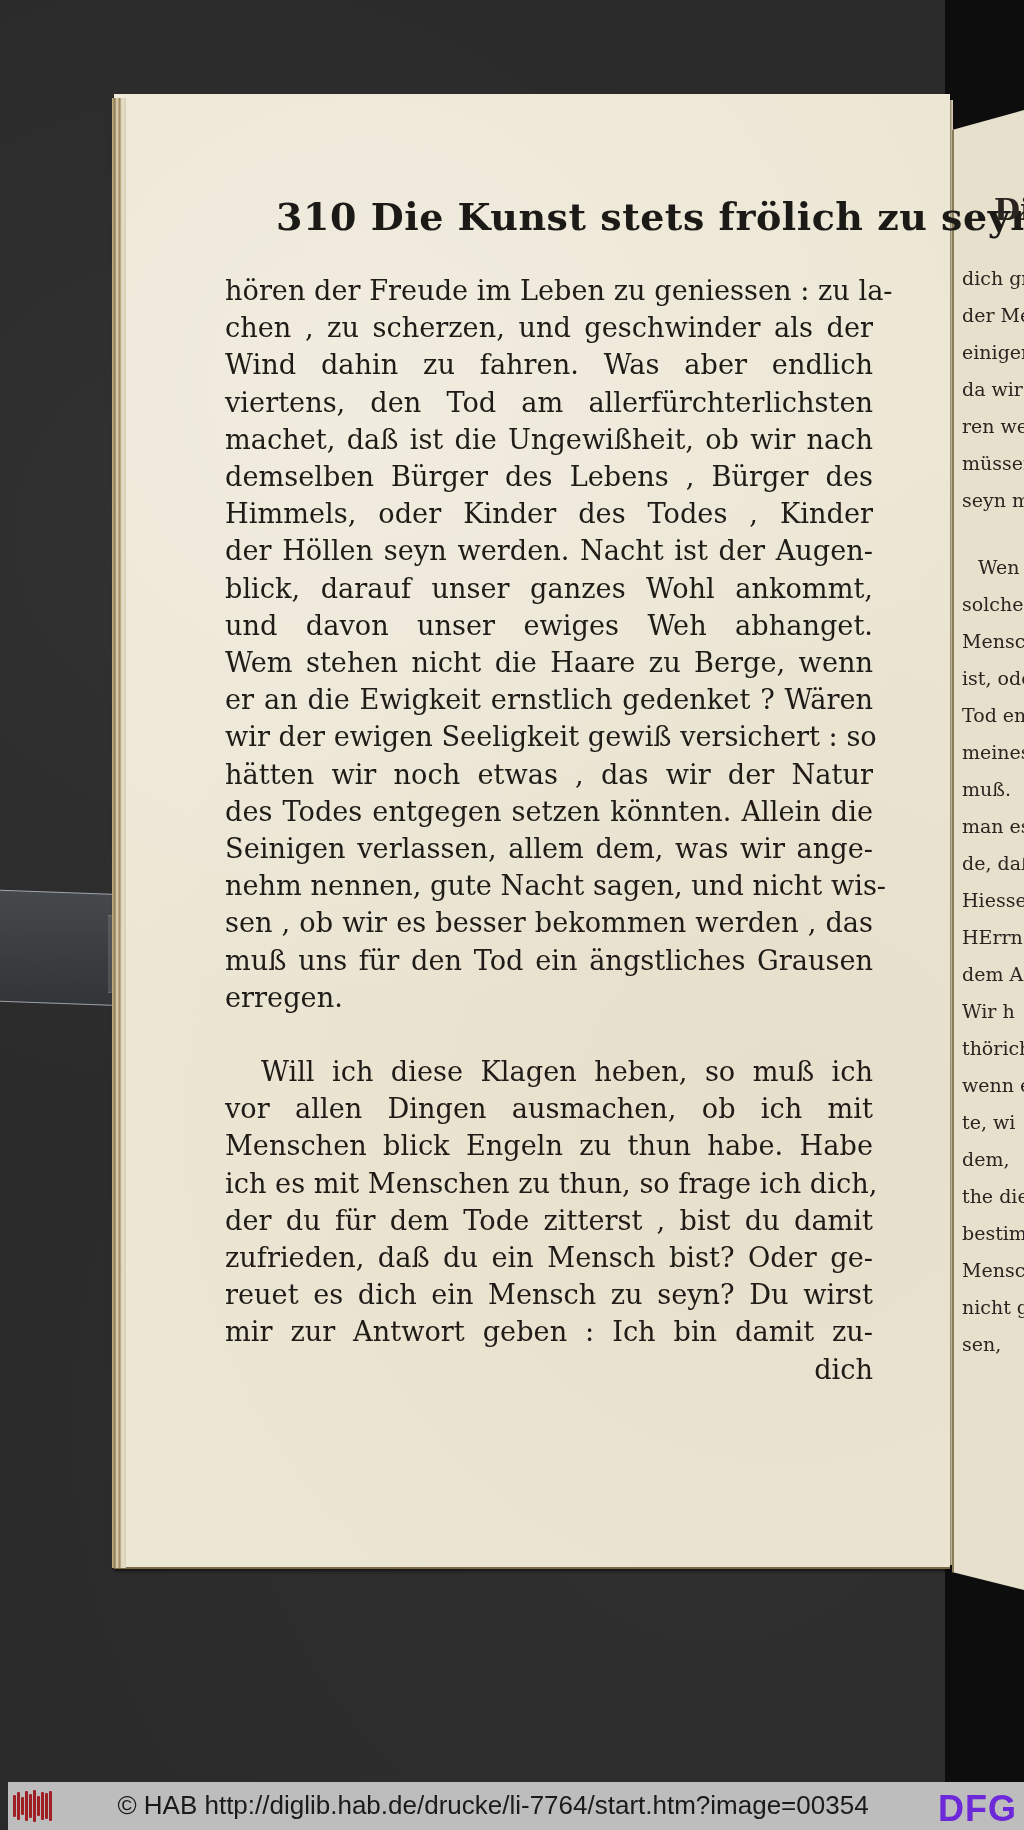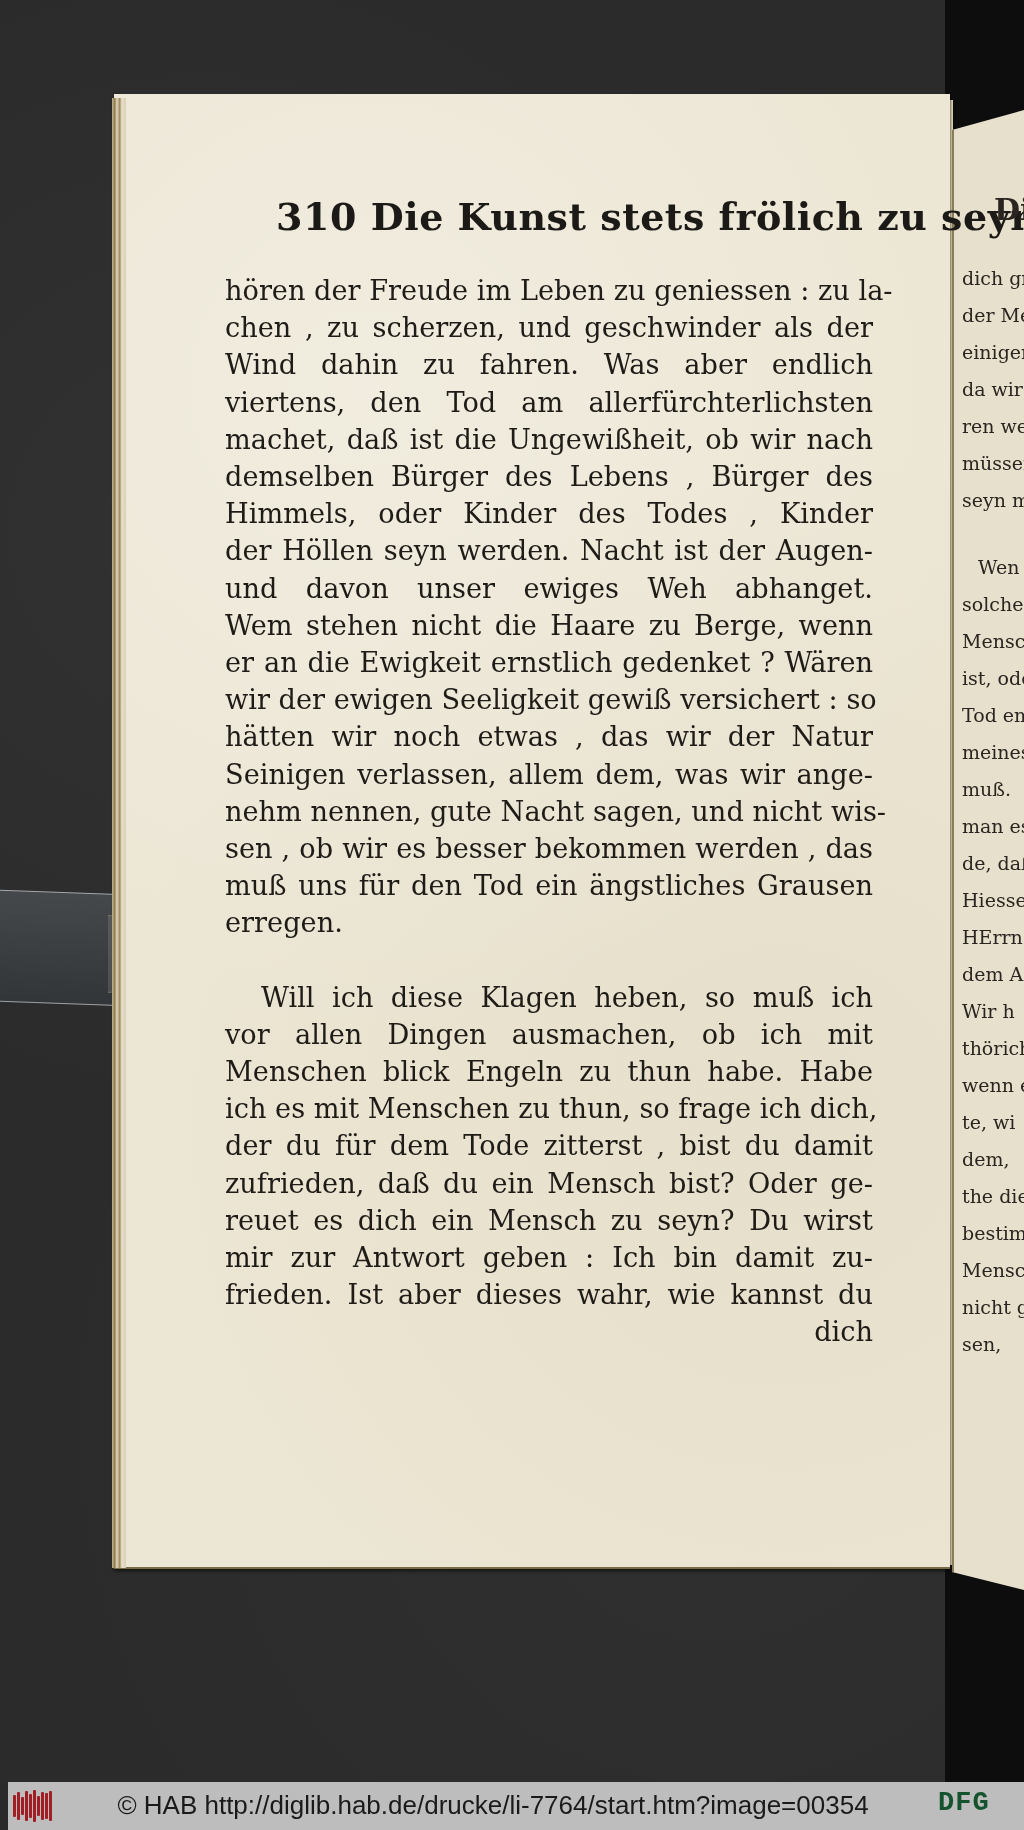--- a/index.html
+++ b/index.html
@@ -114,25 +114,25 @@
     .footer-text {
       position: absolute; left: 70px; top: 8px; width: 830px;
       text-align: center;
       font-family: "Liberation Sans", sans-serif;
       font-size: 26px;
       color: #1a1a1a;
       white-space: nowrap;
     }
     .dfg-logo {
       position: absolute; left: 930px; top: 6px;
-      font-family: Liberation Mono, monospace;
+      font-family: Liberation Sans, sans-serif;
       font-weight: bold;
-      font-size: 27px;
+      font-size: 36px;
       letter-spacing: 1px;
-      color: #14532d;
+      color: #6d28d9;
     }
   </style>
 </head>
 <body>
 
 <div class="scan-bg"></div>
 <div class="scan-bg-right"></div>
 <div class="glass-strip"></div>
 <div class="glass-tab"></div>
 
@@ -147,40 +147,41 @@
 
 <div class="body-text">
   <span class="line">hören der Freude im Leben zu geniessen : zu la-</span>
   <span class="line">chen , zu scherzen, und geschwinder als der</span>
   <span class="line">Wind dahin zu fahren. Was aber endlich</span>
   <span class="line">viertens, den Tod am allerfürchterlichsten</span>
   <span class="line">machet, daß ist die Ungewißheit, ob wir nach</span>
   <span class="line">demselben Bürger des Lebens , Bürger des</span>
   <span class="line">Himmels, oder Kinder des Todes , Kinder</span>
   <span class="line">der Höllen seyn werden. Nacht ist der Augen-</span>
+  <span class="line">blick, darauf unser ganzes Wohl ankommt,</span>
   <span class="line">und davon unser ewiges Weh abhanget.</span>
   <span class="line">Wem stehen nicht die Haare zu Berge, wenn</span>
   <span class="line">er an die Ewigkeit ernstlich gedenket ? Wären</span>
   <span class="line">wir der ewigen Seeligkeit gewiß versichert : so</span>
   <span class="line">hätten wir noch etwas , das wir der Natur</span>
+  <span class="line">des Todes entgegen setzen könnten. Allein die</span>
   <span class="line">Seinigen verlassen, allem dem, was wir ange-</span>
   <span class="line">nehm nennen, gute Nacht sagen, und nicht wis-</span>
   <span class="line">sen , ob wir es besser bekommen werden , das</span>
   <span class="line">muß uns für den Tod ein ängstliches Grausen</span>
   <span class="line last">erregen.</span>
   <div class="para-gap"></div>
   <span class="line indent">Will ich diese Klagen heben, so muß ich</span>
   <span class="line">vor allen Dingen ausmachen, ob ich mit</span>
   <span class="line">Menschen blick Engeln zu thun habe. Habe</span>
   <span class="line">ich es mit Menschen zu thun, so frage ich dich,</span>
   <span class="line">der du für dem Tode zitterst , bist du damit</span>
   <span class="line">zufrieden, daß du ein Mensch bist? Oder ge-</span>
   <span class="line">reuet es dich ein Mensch zu seyn? Du wirst</span>
   <span class="line">mir zur Antwort geben : Ich bin damit zu-</span>
-  <span class="line">frieden. Ist aber dieses wahr, wie kannst du</span>
   <span class="line right">dich</span>
 </div>
 
 <div class="right-text">
   <div class="right-head">Die</div>
   <div>dich gräm</div>
   <div>der Mens</div>
   <div>einigerma</div>
   <div>da wir M</div>
   <div>ren werd</div>

